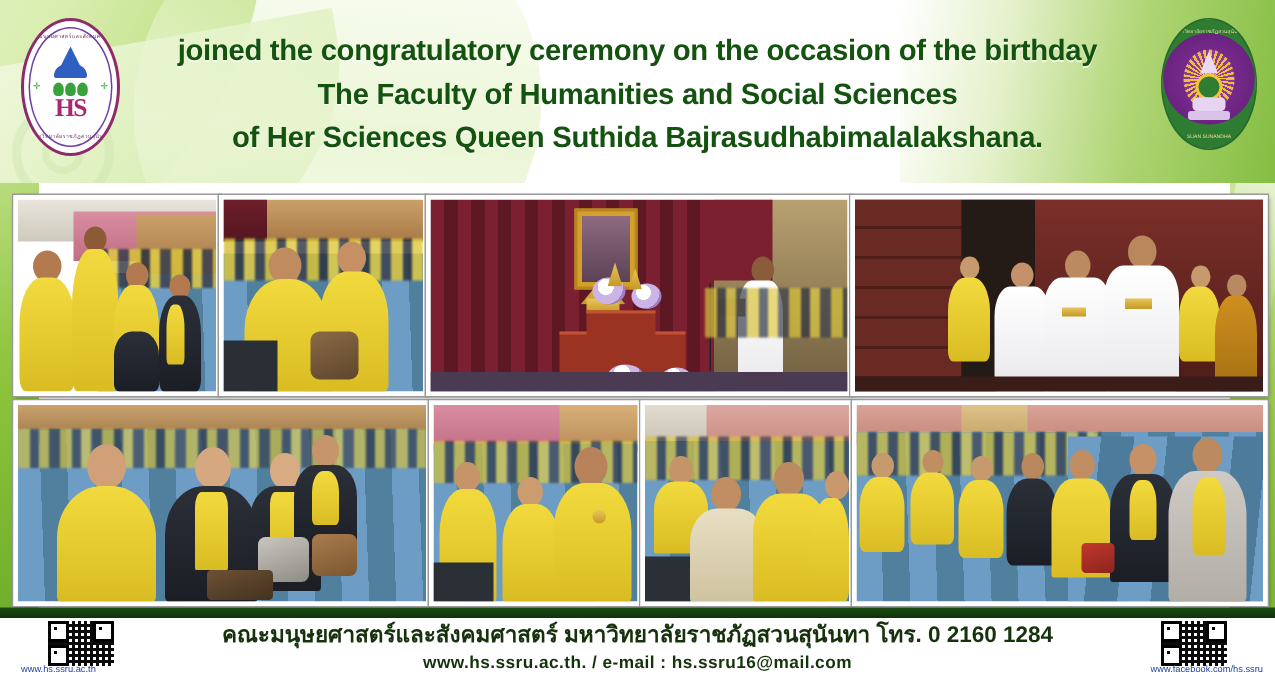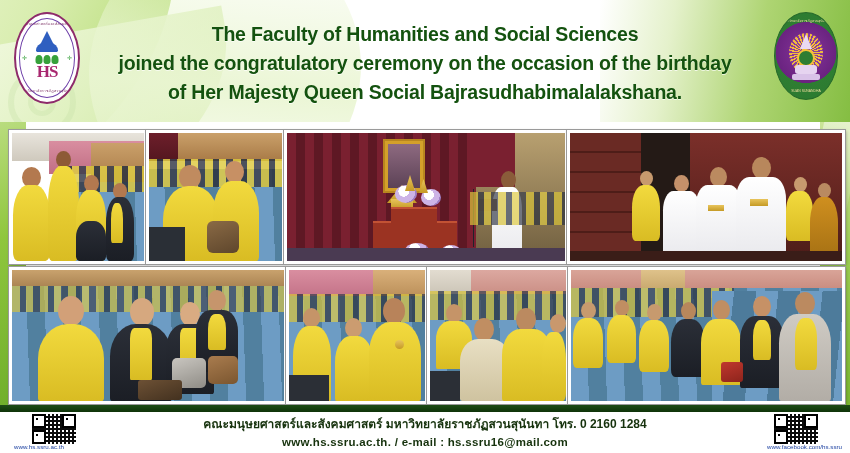--- a/index.html
+++ b/index.html
@@ -186,21 +186,21 @@
   .qr-right{right:32px;}
   .qr-cap{
     position:absolute;top:31px;font-size:6.2px;color:#1a3fa0;white-space:nowrap;
     font-family:"Liberation Sans",sans-serif;
   }
   .qr-cap.left{left:14px;}
   .qr-cap.right{right:8px;}
   .foot-text{
     position:absolute;left:130px;right:130px;top:3px;text-align:center;
   }
-  .foot-l1{font-size:12px;color:#16320d;font-weight:bold;line-height:18px;white-space:nowrap;}
+  .foot-l1{font-size:15px;color:#16320d;font-weight:bold;line-height:18px;white-space:nowrap;}
   .foot-l2{font-size:11.5px;color:#16320d;font-weight:bold;line-height:18px;white-space:nowrap;letter-spacing:.3px;}
 </style>
 </head>
 <body>
 
 <div id="poster">
 
   <div class="header">
     <div class="hdr-swoosh-a"></div>
     <div class="hdr-swoosh-b"></div>
@@ -218,23 +218,23 @@
           <i></i>
           <i></i>
         </div>
       <div class="hs">HS</div>
       <div class="cross" style="left:6px;top:42px">✛</div>
       <div class="cross" style="right:6px;top:42px">✛</div>
       <div class="arc-txt bot">มหาวิทยาลัยราชภัฏสวนสุนันทา</div>
     </div>
 
     <div class="title-block">
+      <div class="title-line">joined the congratulatory ceremony on the occasion of the birthday</div>
       <div class="title-line">The Faculty of Humanities and Social Sciences</div>
-      <div class="title-line">joined the congratulatory ceremony on the occasion of the birthday</div>
-      <div class="title-line">of Her Majesty Queen Social Bajrasudhabimalalakshana.</div>
+      <div class="title-line">of Her Sciences Queen Suthida Bajrasudhabimalalakshana.</div>
     </div>
 
     <div class="logo-ssru">
       <div class="rays"></div>
       <div class="ringtxt">มหาวิทยาลัยราชภัฏสวนสุนันทา</div>
       <div class="crown"></div>
       <div class="orb"></div>
       <div class="base"></div>
       <div class="base2"></div>
       <div class="ringtxt bot">SUAN SUNANDHA</div>

